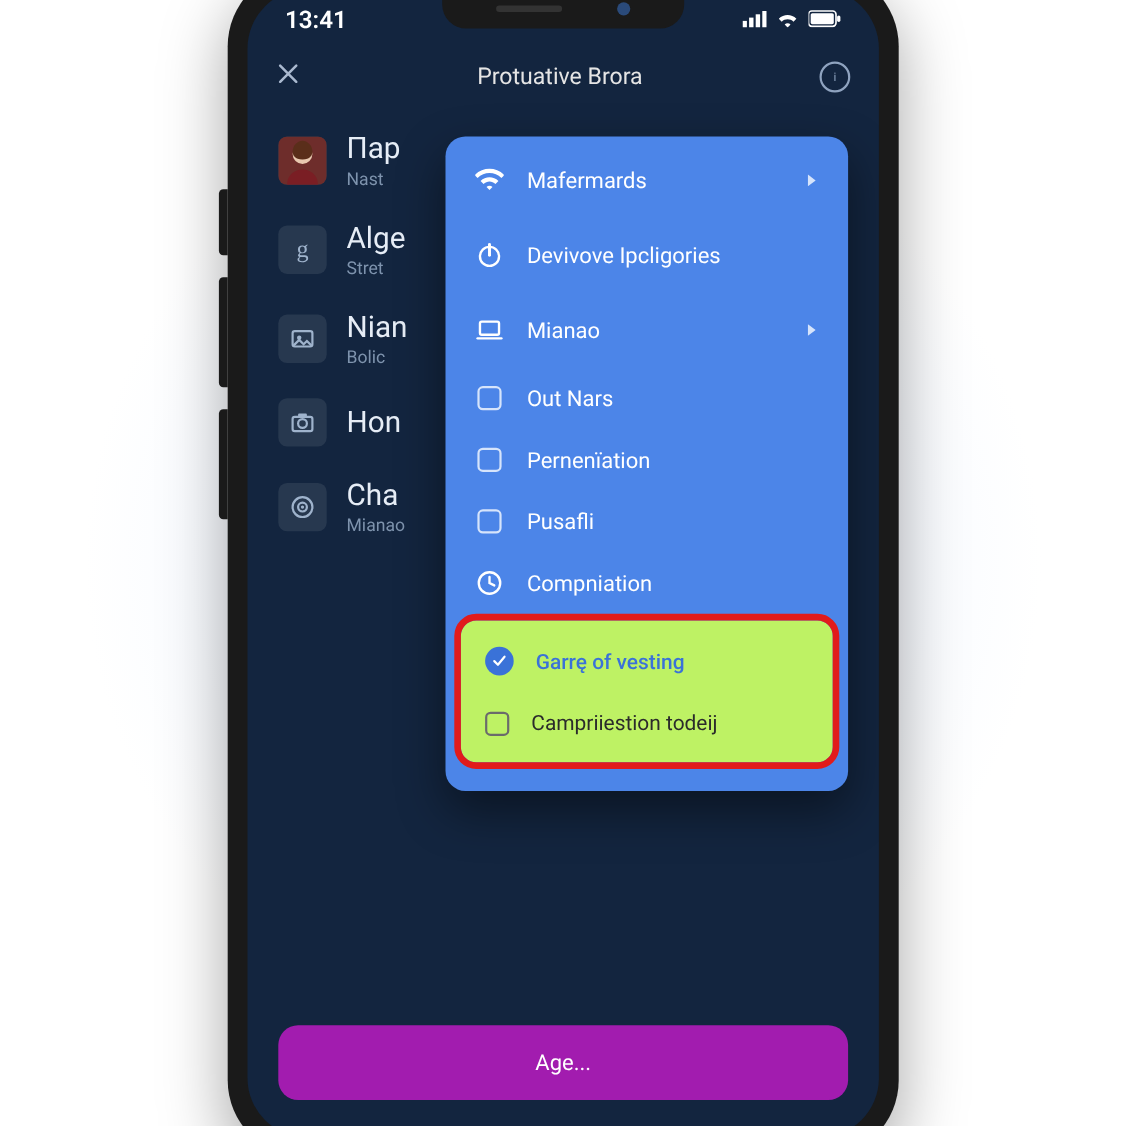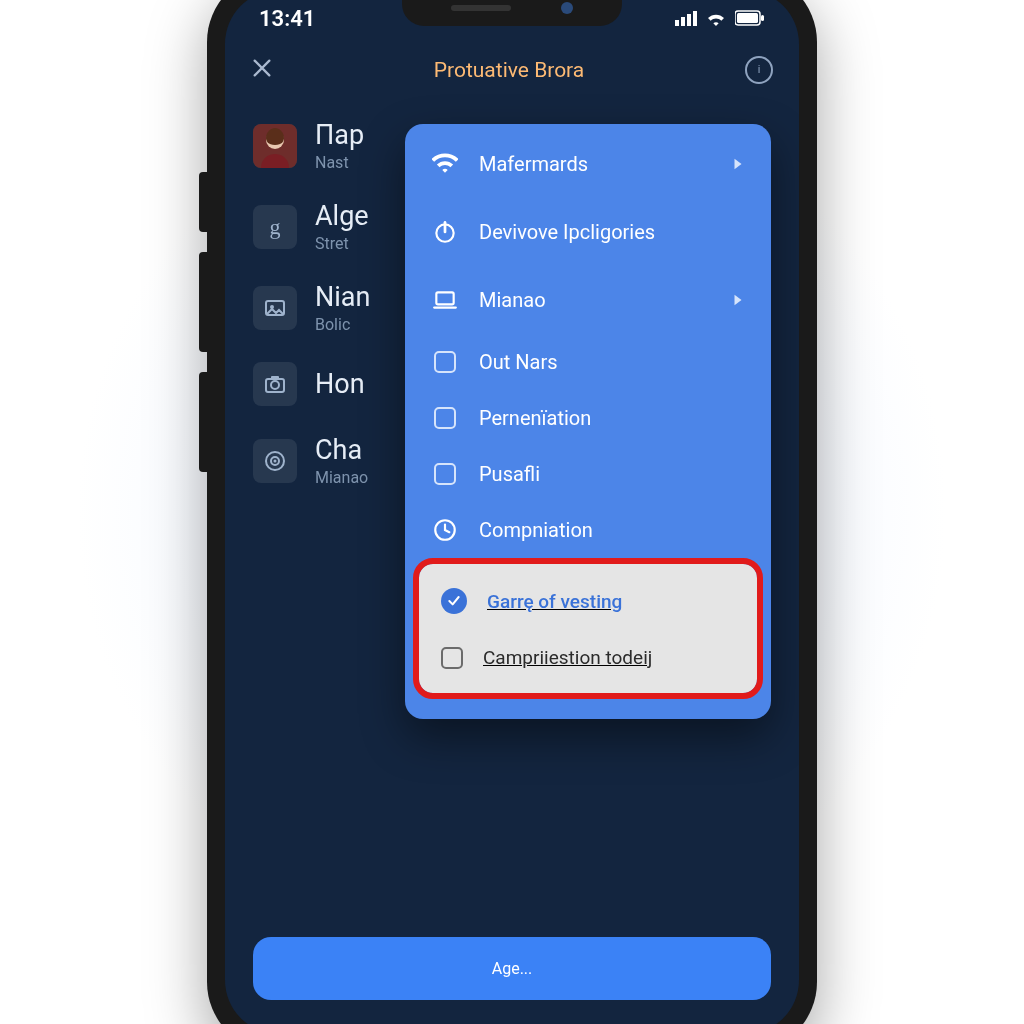--- a/index.html
+++ b/index.html
@@ -46,21 +46,21 @@
   .status-bar {
     display: flex; justify-content: space-between; align-items: center;
     padding: 16px 34px 6px; color: #fff; font-size: 22px; font-weight: 600;
   }
   .status-icons { display:flex; gap:8px; align-items:center; }
   .signal-icon, .wifi-icon-status, .battery-icon { display:inline-block; }
   .header {
     display:flex; align-items:center; justify-content:space-between;
     padding: 18px 26px 20px; color:#a7b8d1;
   }
-  .header .title { font-size: 21px; color:#fdba74; }
+  .header .title { font-size: 21px; color:#e5e5e5; }
   .x-btn { font-size:26px; color:#aab9cf; cursor:pointer; }
   .info-btn { width:28px; height:28px; border:2px solid #8fa3bf; border-radius:50%;
     display:flex; align-items:center; justify-content:center; color:#8fa3bf; font-size:16px; cursor:pointer;}
   .list { padding: 0 22px; }
   .row {
     display:flex; align-items:center; gap:18px;
     padding: 14px 6px;
   }
   .row .thumb {
     width:44px; height:44px; border-radius:8px; background:#27384f;
@@ -89,38 +89,37 @@
   .popitem .picon svg { width:26px; height:26px; }
   .popitem .label { flex:1; }
   .popitem .chev { color:#d6e4fb; }
   .popitem .chev svg { width:14px; height:14px; }
   .chkbox {
     width:22px; height:22px; border:2px solid #d6e4fb; border-radius:5px;
   }
 
   .highlighted {
     margin: 6px 14px 14px;
-    background:#e5e5e5; border-radius:14px;
+    background:#bef264; border-radius:14px;
     outline: 6px solid #e11b1b;
     padding: 8px 0;
-    text-decoration: underline;
   }
   .hrow {
     display:flex; align-items:center; gap:20px;
     padding: 16px 22px; color:#2b2b2b; font-size:19px; cursor:pointer;
   }
   .hrow .ic { width:26px; height:26px; display:flex; align-items:center; justify-content:center;}
   .hrow.sel { color:#3a72d8; font-weight:500; }
   .hrow .ic.check { width:26px; height:26px; border-radius:50%; background:#3a72d8; display:flex; align-items:center; justify-content:center;}
   .hrow .ic.box { width:22px; height:22px; border:2px solid #6b6b6b; border-radius:5px; }
 
   .footer-btn {
     position:absolute; bottom:34px; left:28px; right:28px;
-    background:#3b82f6; color:#fff; text-align:center;
-    padding:22px; border-radius:18px; font-size:16px;
+    background:#a21caf; color:#fff; text-align:center;
+    padding:22px; border-radius:18px; font-size:20px;
     cursor:pointer;
   }
 </style>
 </head>
 <body>
 
 <div class="phone">
   <div class="screen">
     <div class="notch">
       <span class="speaker"></span>

